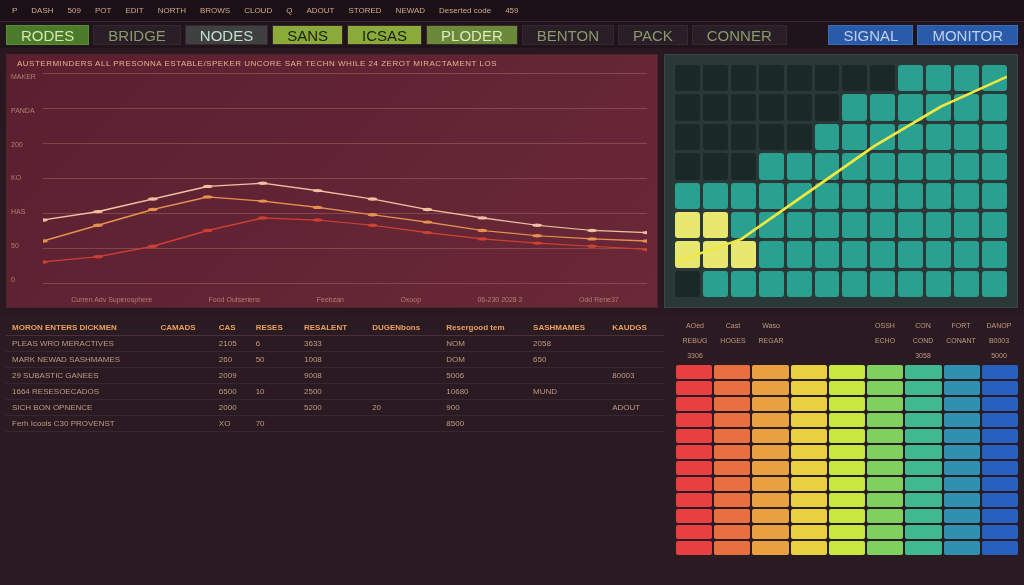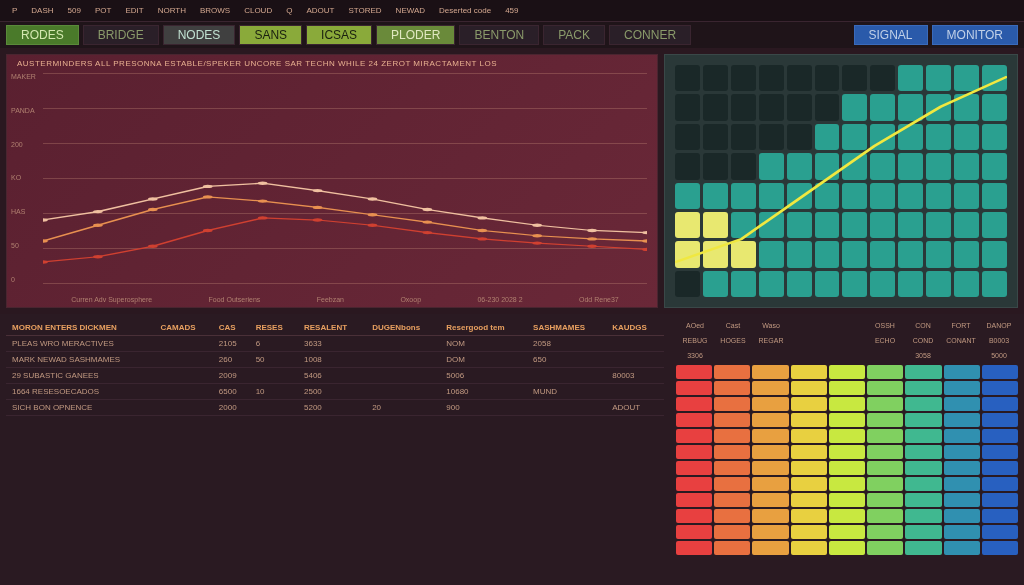--- a/index.html
+++ b/index.html
@@ -1,20 +1,20 @@
 <!DOCTYPE html>
 <html><head>
 <meta charset="utf-8">
 <style>
 *{margin:0;padding:0;box-sizing:border-box}
 body{width:1024px;height:585px;background:#2a1820;font-family:Arial,sans-serif;font-size:9px;color:#d4a890;overflow:hidden}
 .top-bar{height:22px;background:#1a1015;display:flex;align-items:center;padding:0 8px;gap:6px;border-bottom:1px solid #3a2530}
 .top-item{color:#d4a890;font-size:8px;padding:2px 4px}
 .tab-row{height:26px;display:flex;align-items:center;padding:2px 6px;gap:4px;background:#1f1419}
-.tab{height:20px;padding:0 14px;display:flex;align-items:center;font-size:12px;border:1px solid #3a2530;cursor:pointer}
+.tab{height:20px;padding:0 14px;display:flex;align-items:center;font-size:15px;border:1px solid #3a2530;cursor:pointer}
 .tab-green{background:#4a7a2a;color:#d4e8b0;border-color:#5a8a3a}
 .tab-dark{background:#2a1f28;color:#8a9a6a}
 .tab-teal{background:#404040;color:#c0e0d0}
 .tab-lime{background:#8aaa3a;color:#1a2010}
 .tab-olive{background:#6a8a3a;color:#e0e8c0}
 .tab-blue{background:#2a5aaa;color:#c0d0e8;border-color:#3a6aba}
 .right-tabs{margin-left:auto;display:flex;gap:4px}
 .main{display:flex;height:266px}
 .chart-left{flex:1;background:linear-gradient(135deg,#5a2030,#6a2838);margin:6px;border:1px solid #4a2530;position:relative;padding:18px 10px 24px 36px}
 .chart-title{position:absolute;top:4px;left:10px;font-size:8px;color:#e8b090;letter-spacing:0.5px}
@@ -287,21 +287,21 @@
             <td></td>
             <td>DOM</td>
             <td>650</td>
             <td></td>
           </tr>
           <tr>
             <td class="th-cat">29 SUBASTIC GANEES</td>
             <td></td>
             <td>2009</td>
             <td></td>
-            <td>5406</td>
+            <td>9008</td>
             <td></td>
             <td>5006</td>
             <td></td>
             <td>80003</td>
           </tr>
           <tr>
             <td class="th-cat">1664 RESESOECADOS</td>
             <td></td>
             <td>6500</td>
             <td>10</td>
@@ -314,20 +314,31 @@
           <tr>
             <td class="th-cat">SICH BON OPNENCE</td>
             <td></td>
             <td>2000</td>
             <td></td>
             <td>5200</td>
             <td>20</td>
             <td>900</td>
             <td></td>
             <td>ADOUT</td>
+          </tr>
+          <tr>
+            <td class="th-cat">Ferh Icools C30 PROVENST</td>
+            <td></td>
+            <td>XO</td>
+            <td>70</td>
+            <td></td>
+            <td></td>
+            <td>8500</td>
+            <td></td>
+            <td></td>
           </tr>
         </tbody>
     </table>
   </div>
   <div class="color-matrix">
     <div class="cm-header">
         <div class="cm-hcell">AOed</div>
         <div class="cm-hcell">Cast</div>
         <div class="cm-hcell">Waso</div>
         <div class="cm-hcell"></div>

